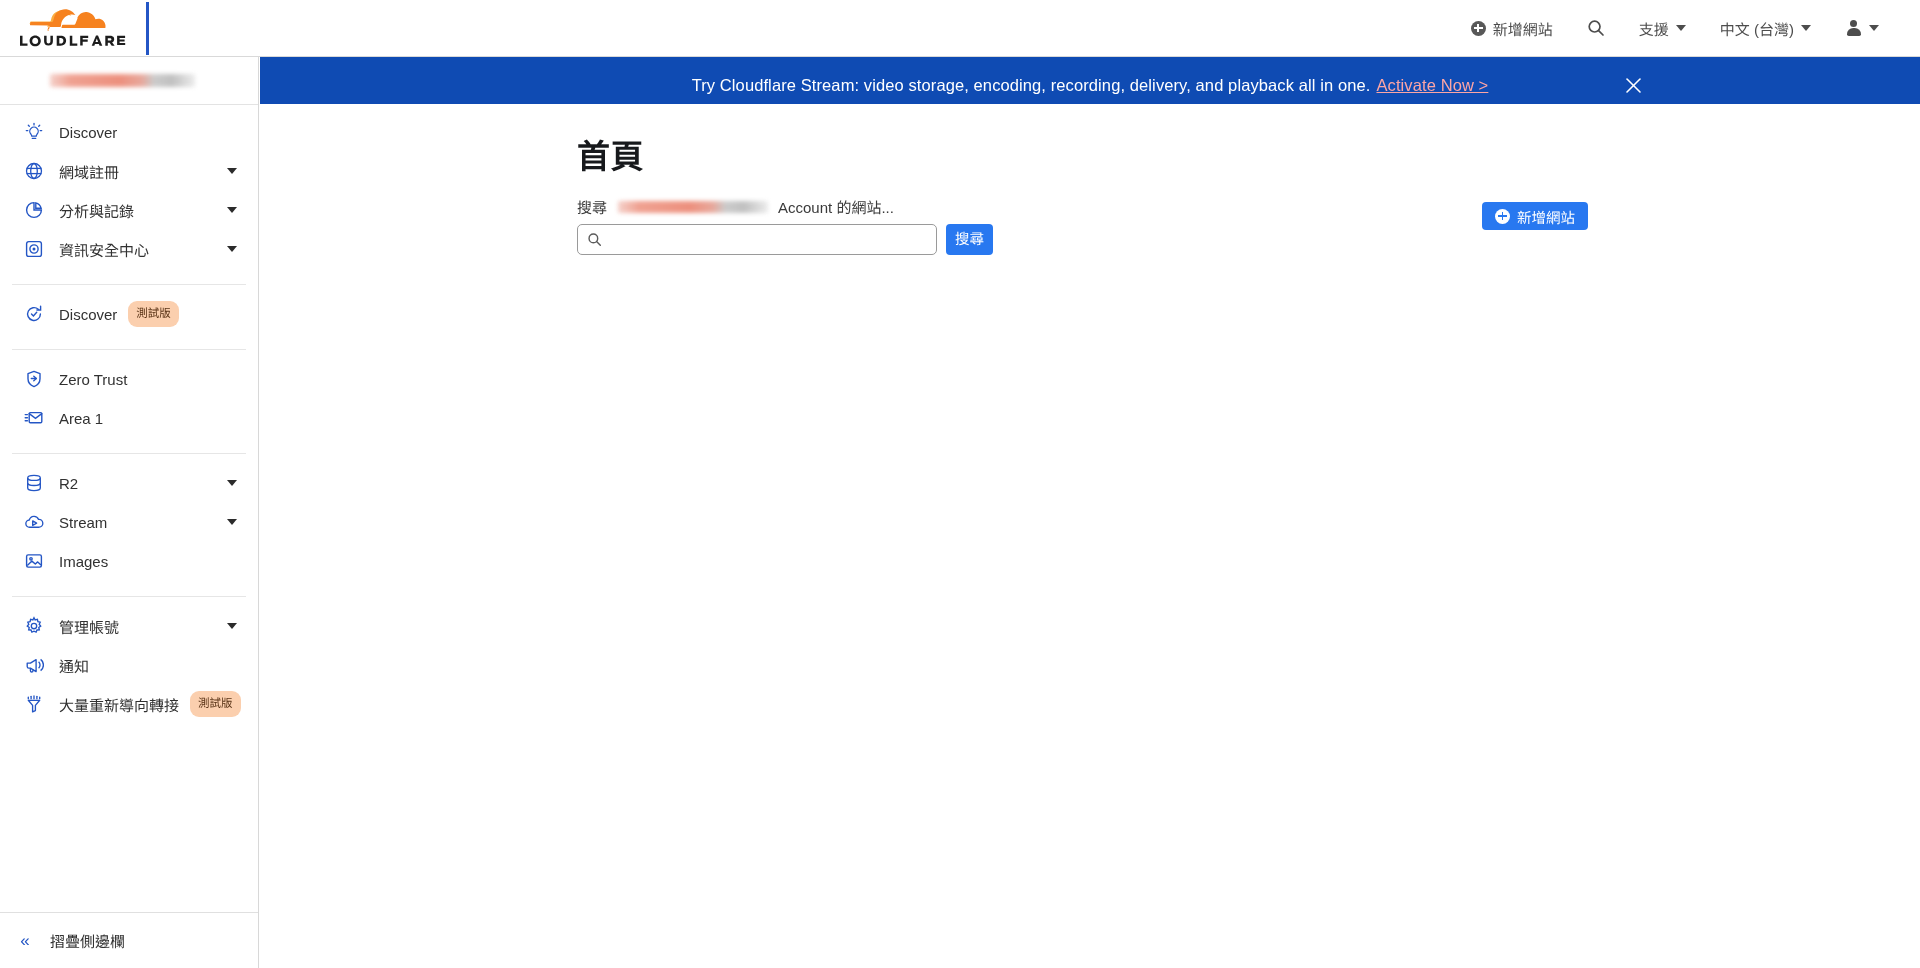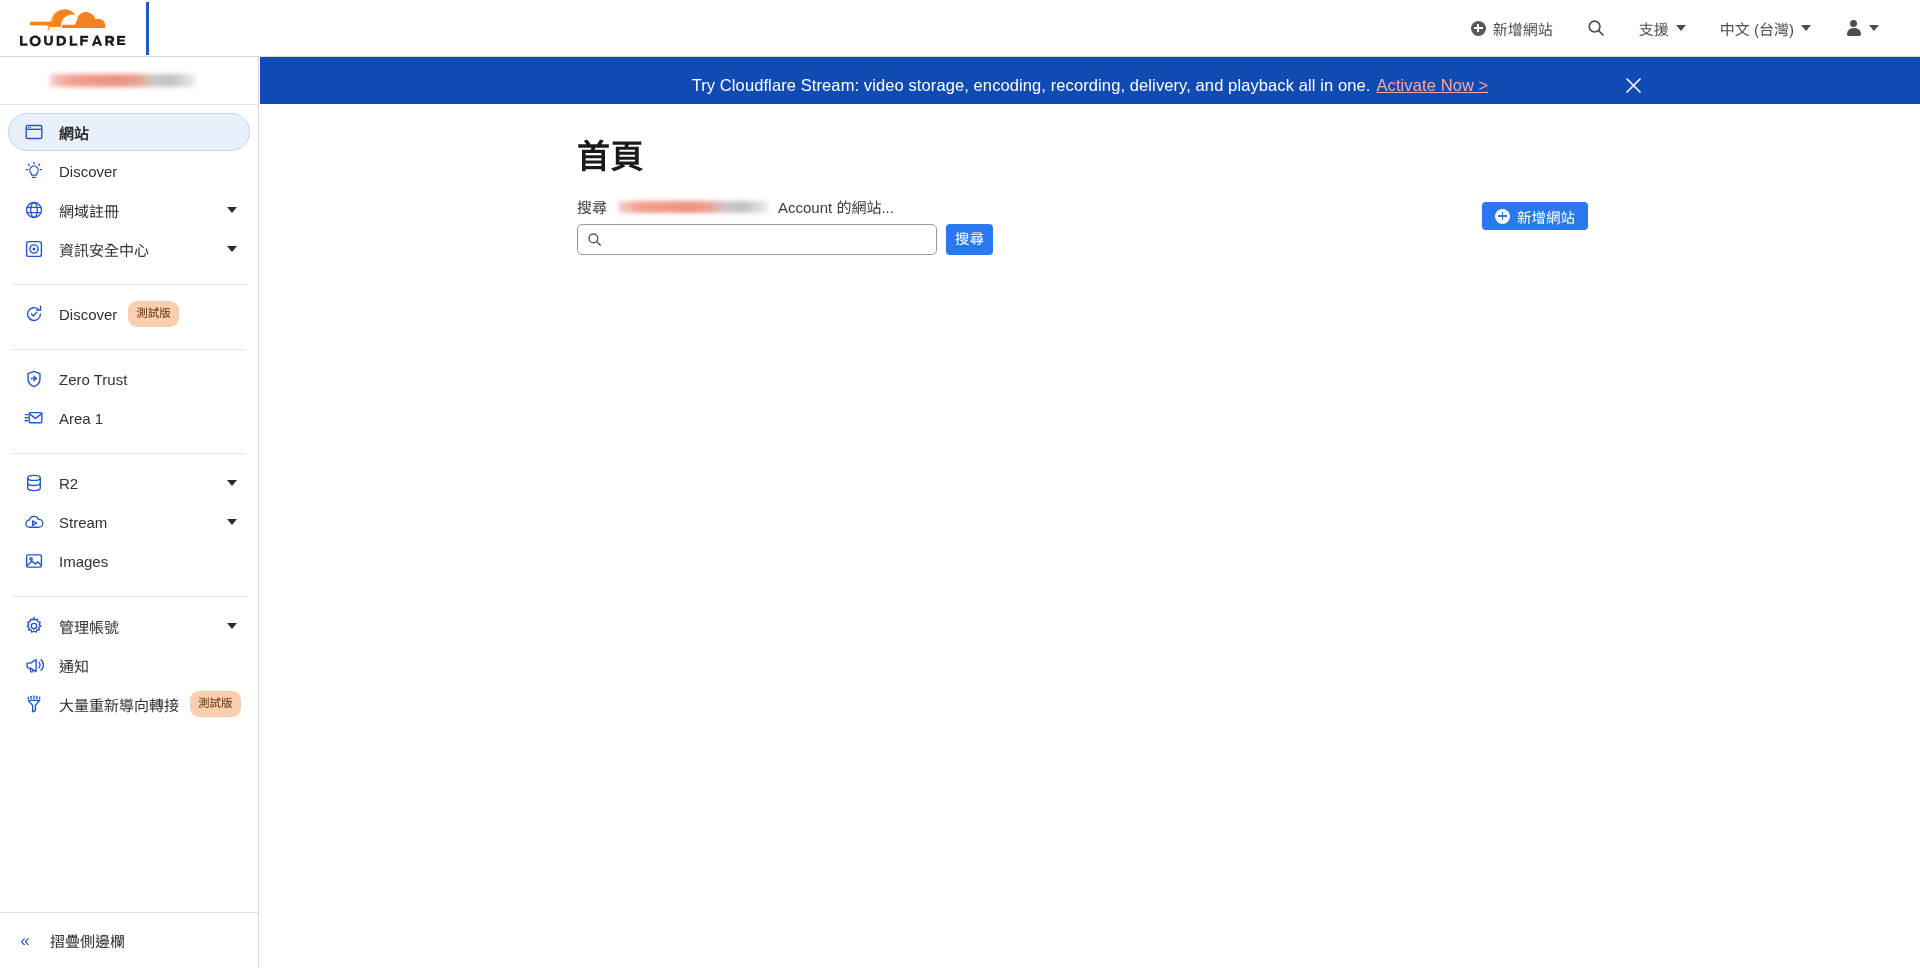--- a/index.html
+++ b/index.html
@@ -249,31 +249,20 @@
     </div>
   </div>
 </div>
 
 <div class="sidebar">
   <div class="account-block">
     <span class="redacted acct"></span>
   </div>
   <div class="nav-scroll" id="nav-root">
       <div class="nav-group">
-        <div class="nav-item active">
-          <span class="nav-icon">
-            <svg viewBox="0 0 20 20" fill="none" stroke="currentColor" stroke-width="1.4">
-              <rect x="2.2" y="3.5" width="15.6" height="13" rx="1.6"></rect>
-              <line x1="2.2" y1="7.3" x2="17.8" y2="7.3"></line>
-              <circle cx="4.6" cy="5.4" r=".6" fill="currentColor" stroke="none"></circle>
-              <circle cx="6.6" cy="5.4" r=".6" fill="currentColor" stroke="none"></circle>
-            </svg>
-          </span>
-          <span class="nav-label">網站</span>
-        </div>
         <div class="nav-item">
           <span class="nav-icon">
             <svg viewBox="0 0 20 20" fill="none" stroke="currentColor" stroke-width="1.3" stroke-linecap="round">
               <path d="M7 12.3a4.2 4.2 0 1 1 6 0c-.6.7-.8 1.2-.8 1.9h-4.4c0-.7-.2-1.2-.8-1.9z"></path>
               <line x1="8.3" y1="16.4" x2="11.7" y2="16.4"></line>
               <line x1="10" y1="1.4" x2="10" y2="2.9"></line>
               <line x1="2.3" y1="8.6" x2="3.8" y2="8.6"></line>
               <line x1="16.2" y1="8.6" x2="17.7" y2="8.6"></line>
               <line x1="4.3" y1="3.2" x2="5.3" y2="4.2"></line>
               <line x1="15.7" y1="3.2" x2="14.7" y2="4.2"></line>
@@ -284,20 +273,30 @@
         <div class="nav-item">
           <span class="nav-icon">
             <svg viewBox="0 0 20 20" fill="none" stroke="currentColor" stroke-width="1.3">
               <circle cx="10" cy="10" r="7.5"></circle>
               <ellipse cx="10" cy="10" rx="3.3" ry="7.5"></ellipse>
               <line x1="2.6" y1="7.4" x2="17.4" y2="7.4"></line>
               <line x1="2.6" y1="12.6" x2="17.4" y2="12.6"></line>
             </svg>
           </span>
           <span class="nav-label">網域註冊</span>
+          <span class="nav-caret"></span>
+        </div>
+        <div class="nav-item">
+          <span class="nav-icon">
+            <svg viewBox="0 0 20 20" fill="none" stroke="currentColor" stroke-width="1.4">
+              <path d="M10 2.6a7.4 7.4 0 1 0 7.4 7.4H10z"></path>
+              <path d="M11.8 2.9a7.4 7.4 0 0 1 5.3 5.3h-5.3z"></path>
+            </svg>
+          </span>
+          <span class="nav-label">分析與記錄</span>
           <span class="nav-caret"></span>
         </div>
         <div class="nav-item">
           <span class="nav-icon">
             <svg viewBox="0 0 20 20" fill="none" stroke="currentColor" stroke-width="1.4">
               <rect x="2.6" y="2.6" width="14.8" height="14.8" rx="2.2"></rect>
               <circle cx="10" cy="10" r="4.1"></circle>
               <circle cx="10" cy="10" r="1.5" fill="currentColor" stroke="none"></circle>
             </svg>
           </span>

